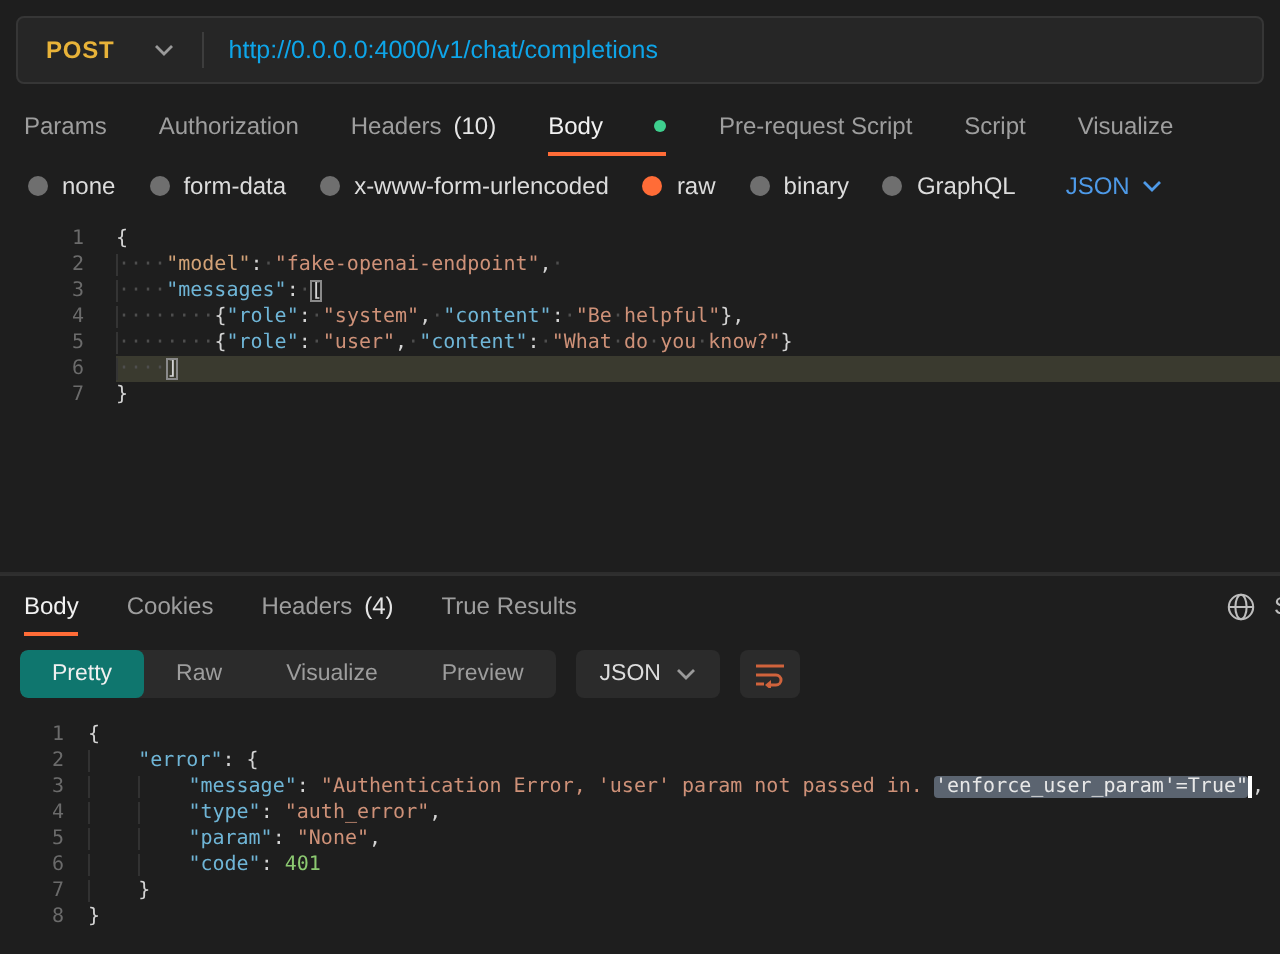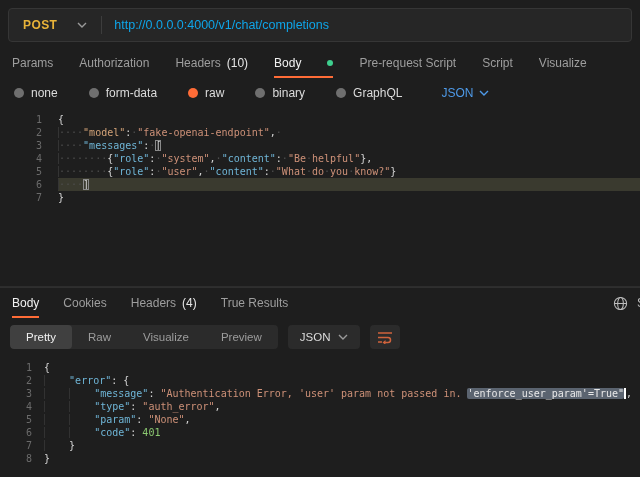--- a/index.html
+++ b/index.html
@@ -16,21 +16,21 @@
   .url-text{padding-left:12px;font-size:12.5px;color:#0ea5e9;white-space:nowrap;}
 
   
   .req-tabs{height:30px;flex:none;display:flex;align-items:stretch;gap:26px;padding:0 12px;font-size:12px;}
   .tab{display:flex;align-items:center;gap:6px;color:#9e9e9e;cursor:pointer;border-bottom:2px solid transparent;padding-top:2px;}
   .tab .cnt{color:#e5e5e5;}
   .tab.active{color:#f2f2f2;border-bottom-color:#ff6c37;gap:26px;}
   .dot{width:6px;height:6px;border-radius:50%;background:#3ecf8e;display:inline-block;}
 
   
-  .modes{height:30px;flex:none;display:flex;align-items:center;gap:31px;padding:0 14px;font-size:12px;color:#dcdcdc;}
+  .modes{height:30px;flex:none;display:flex;align-items:center;gap:17px;padding:0 14px;font-size:12px;color:#dcdcdc;}
   .mode{display:flex;align-items:center;gap:7px;cursor:pointer;}
   .radio{width:10px;height:10px;border-radius:50%;background:#6f6f6f;flex:none;}
   .mode.sel .radio{background:#ff6c37;}
   .lang{display:flex;align-items:center;gap:6px;color:#4e9ae8;margin-left:8px;cursor:pointer;font-size:12px;}
 
   
   .editor{font-family:"DejaVu Sans Mono",monospace;font-size:10px;line-height:13px;
           padding-top:5px;box-sizing:border-box;overflow:hidden;}
   .editor-req{flex:1;border-bottom:1px solid #2d2d2d;}
   .editor-resp{height:121px;flex:none;}
@@ -57,21 +57,21 @@
                gap:24px;padding:0 12px;font-size:12px;position:relative;}
   .resp-header .tab{padding-top:2px;}
   .resp-right{margin-left:auto;display:flex;align-items:center;gap:10px;}
   .icon-btn{display:flex;align-items:center;justify-content:center;cursor:pointer;}
   .clip-frag{position:absolute;right:-5px;top:8px;color:#bdbdbd;font-size:12px;}
 
   
   .resp-toolbar{height:38px;flex:none;display:flex;align-items:center;gap:10px;padding:0 10px;}
   .seg{display:flex;background:#2b2b2b;border-radius:4px;overflow:hidden;}
   .seg .view{padding:6px 16px;font-size:11.5px;color:#9d9d9d;cursor:pointer;}
-  .seg .view.active{background:#404040;border-radius:4px;color:#f0f0f0;}
+  .seg .view.active{background:#0f766e;border-radius:4px;color:#f0f0f0;}
   .btn{background:#2b2b2b;border-radius:4px;display:flex;align-items:center;gap:8px;
        padding:6px 12px;font-size:11.5px;color:#dcdcdc;cursor:pointer;}
   .btn.sq{padding:5px 7px;}
 </style>
 </head>
 <body>
 
 <div class="app">
 
   <div class="url-wrap">
@@ -115,20 +115,24 @@
 
   <div class="modes">
     <div class="mode">
         <span class="radio"></span>
         <span>none</span>
       </div>
     <div class="mode">
         <span class="radio"></span>
         <span>form-data</span>
       </div>
+    <div class="mode">
+        <span class="radio"></span>
+        <span>x-www-form-urlencoded</span>
+      </div>
     <div class="mode sel">
         <span class="radio"></span>
         <span>raw</span>
       </div>
     <div class="mode">
         <span class="radio"></span>
         <span>binary</span>
       </div>
     <div class="mode">
         <span class="radio"></span>

